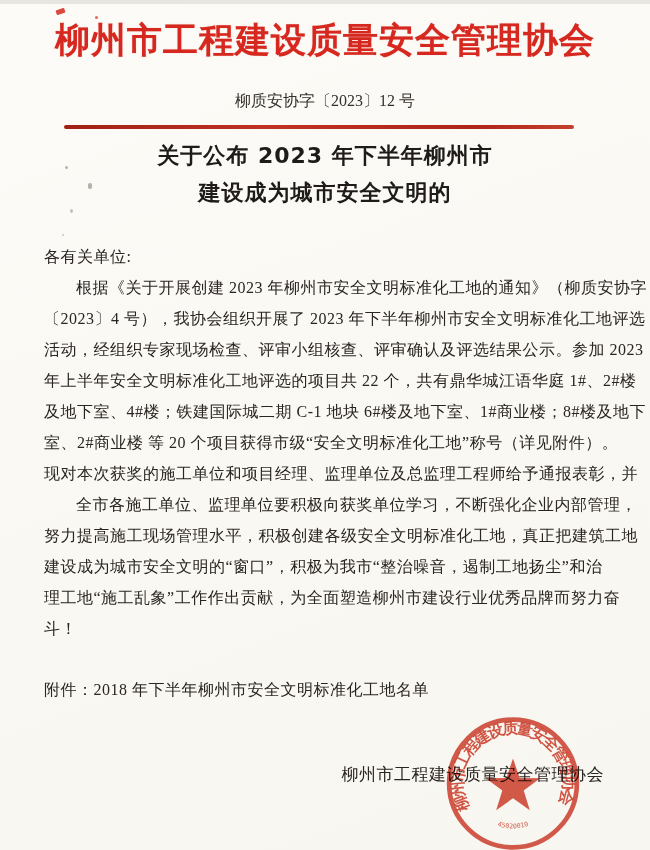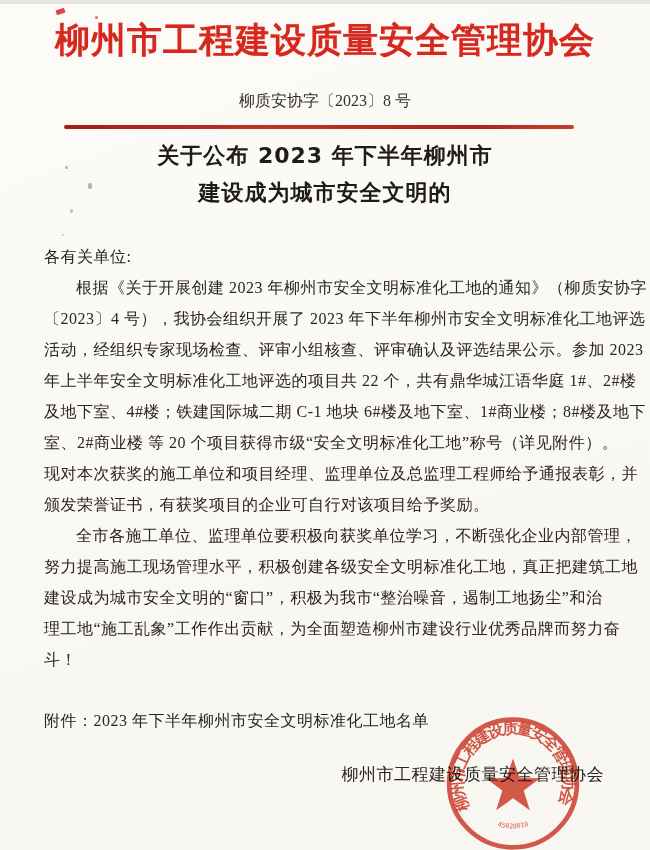--- a/index.html
+++ b/index.html
@@ -83,51 +83,50 @@
   .artifact.speck-3 { left: 70px; top: 205px; width: 3px; height: 4px; background: #8b857e; opacity: .5; }
   .artifact.speck-4 { left: 62px; top: 230px; width: 2px; height: 2px; background: #9a948c; opacity: .5; }
 </style>
 </head>
 <body>
 
 <div class="page">
 
   <div class="org-title">柳州市工程建设质量安全管理协会</div>
 
-  <div class="doc-number">柳质安协字〔2023〕8 号</div>
+  <div class="doc-number">柳质安协字〔2023〕12 号</div>
 
   <div class="red-divider"></div>
 
   <div class="notice-title">
     <div>关于公布 2023 年下半年柳州市</div>
     <div>建设成为城市安全文明的</div>
   </div>
 
   <div class="body-text">
     <div class="salutation">各有关单位:</div>
     <div class="para-lines">
 
     <div>根据《关于开展创建 2023 年柳州市安全文明标准化工地的通知》（柳质安协字</div>
         <div>〔2023〕4 号），我协会组织开展了 2023 年下半年柳州市安全文明标准化工地评选</div>
         <div>活动，经组织专家现场检查、评审小组核查、评审确认及评选结果公示。参加 2023</div>
         <div>年上半年安全文明标准化工地评选的项目共 22 个，共有鼎华城江语华庭 1#、2#楼</div>
         <div>及地下室、4#楼；铁建国际城二期 C-1 地块 6#楼及地下室、1#商业楼；8#楼及地下</div>
         <div>室、2#商业楼 等 20 个项目获得市级“安全文明标准化工地”称号（详见附件）。</div>
         <div>现对本次获奖的施工单位和项目经理、监理单位及总监理工程师给予通报表彰，并</div>
-        <div>颁发荣誉证书，有获奖项目的企业可自行对该项目给予奖励。</div>
       </div>
     <div class="para-lines">
 
     <div>全市各施工单位、监理单位要积极向获奖单位学习，不断强化企业内部管理，</div>
         <div>努力提高施工现场管理水平，积极创建各级安全文明标准化工地，真正把建筑工地</div>
         <div>建设成为城市安全文明的“窗口”，积极为我市“整治噪音，遏制工地扬尘”和治</div>
         <div>理工地“施工乱象”工作作出贡献，为全面塑造柳州市建设行业优秀品牌而努力奋</div>
         <div>斗！</div>
       </div>
-    <div class="attachment">附件：2023 年下半年柳州市安全文明标准化工地名单</div>
+    <div class="attachment">附件：2018 年下半年柳州市安全文明标准化工地名单</div>
   </div>
 
   <div class="sign-block">
     <div>柳州市工程建设质量安全管理协会</div>
   </div>
 
   <svg class="seal" viewBox="0 0 137 137" xmlns="http://www.w3.org/2000/svg">
     <circle cx="68.5" cy="68.5" r="62.5" fill="none" stroke="#cf3b28" stroke-width="4.6" opacity="0.92"></circle>
     <path id="sealTextArc" d="M 26.1 93 A 49 49 0 1 1 110.9 93" fill="none"></path>
     <text fill="#cf3b28" font-size="15.5" font-family="DejaVu Sans, sans-serif" font-weight="700" opacity="0.95">

